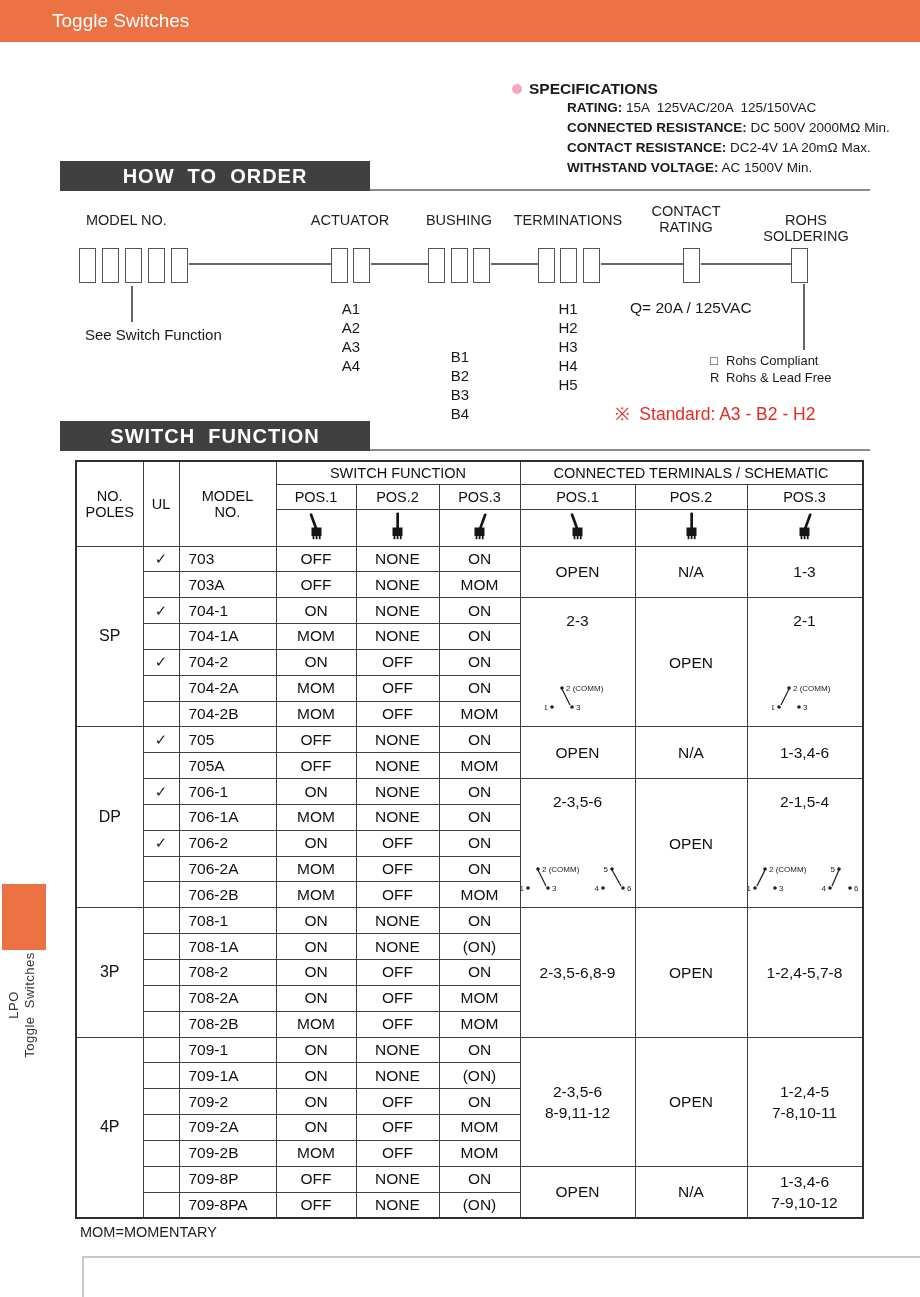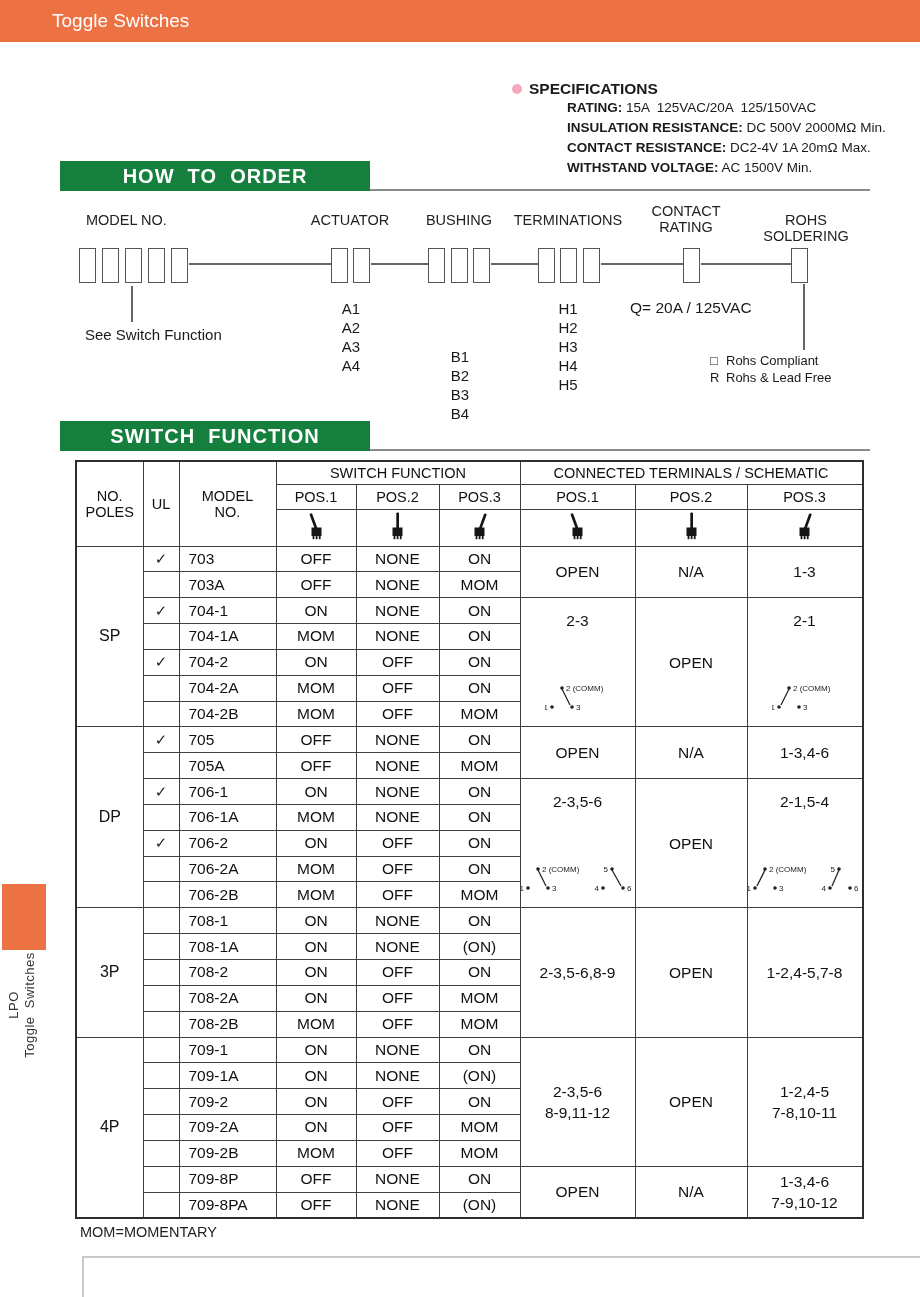--- a/index.html
+++ b/index.html
@@ -11,21 +11,21 @@
   .series{color:#fff;font-weight:bold;font-size:30px;letter-spacing:1.5px;margin-left:55px;}
   .product{color:#fff;font-size:19px;margin-left:52px;}
   
   .specs{position:absolute;left:512px;top:80px;width:370px;}
   .specs-title-row{display:flex;align-items:center;}
   .bullet{width:10px;height:10px;border-radius:50%;background:#F5A8BC;margin-right:7px;flex:0 0 auto;}
   .specs-title{font-weight:bold;font-size:15.5px;}
   .spec-line{font-size:13.5px;line-height:20px;padding-left:17px;white-space:pre;}
   .spec-line b{font-weight:bold;padding-left:38px;}
   
-  .section-bar{position:absolute;left:60px;width:310px;height:30px;background:#15803d;
+  .section-bar{position:absolute;left:60px;width:310px;height:30px;background:#404040;
                display:flex;align-items:center;justify-content:center;}
   .section-bar span{color:#fff;font-weight:bold;font-size:20px;letter-spacing:1px;white-space:pre;}
   .bar-line{position:absolute;height:2.5px;background:#8C8C8C;}
   
   .od{position:absolute;left:0;top:200px;width:920px;height:225px;}
   .od-label{position:absolute;font-size:14.5px;color:#222;text-align:center;line-height:16px;}
   .od-box{position:absolute;top:48px;width:15px;height:33px;border:1.5px solid #555;background:#fff;}
   .od-hline{position:absolute;top:63px;height:1.5px;background:#666;}
   .od-vline{position:absolute;width:1.5px;background:#666;}
   .od-opts{position:absolute;top:99px;width:42px;font-size:15px;line-height:19px;text-align:center;}
@@ -67,21 +67,21 @@
   <div class="topbar">
     <span class="product">Toggle Switches</span>
   </div>
 
   <div class="specs">
     <div class="specs-title-row">
       <span class="bullet"></span>
       <span class="specs-title">SPECIFICATIONS</span>
     </div>
     <div class="spec-line"><b>RATING:</b><span> 15A  125VAC/20A  125/150VAC</span></div>
-    <div class="spec-line"><b>INSULATION RESISTANCE:</b><span> DC 500V 2000MΩ Min.</span></div>
+    <div class="spec-line"><b>CONNECTED RESISTANCE:</b><span> DC 500V 2000MΩ Min.</span></div>
     <div class="spec-line"><b>CONTACT RESISTANCE:</b><span> DC2-4V 1A 20mΩ Max.</span></div>
     <div class="spec-line"><b>WITHSTAND VOLTAGE:</b><span> AC 1500V Min.</span></div>
   </div>
 
   <div class="section-bar" style="top:161px;">
     <span>HOW  TO  ORDER</span>
   </div>
   <div class="bar-line" style="left:370px;top:188.5px;width:500px;"></div>
 
   <div class="od">
@@ -144,20 +144,21 @@
     <div class="od-legend">
       <div class="od-legend-row">
         <span class="legend-symbol">□</span>
         <span>Rohs Compliant</span>
       </div>
       <div class="od-legend-row">
         <span class="legend-symbol">R</span>
         <span>Rohs &amp; Lead Free</span>
       </div>
     </div>
+    <div class="od-standard">※  Standard: A3 - B2 - H2</div>
   </div>
 
   <div class="section-bar" style="top:421px;">
     <span>SWITCH  FUNCTION</span>
   </div>
   <div class="bar-line" style="left:370px;top:448.5px;width:500px;"></div>
 
   <table id="sf-table">
       <colgroup>
         <col style="width: 67px;">

